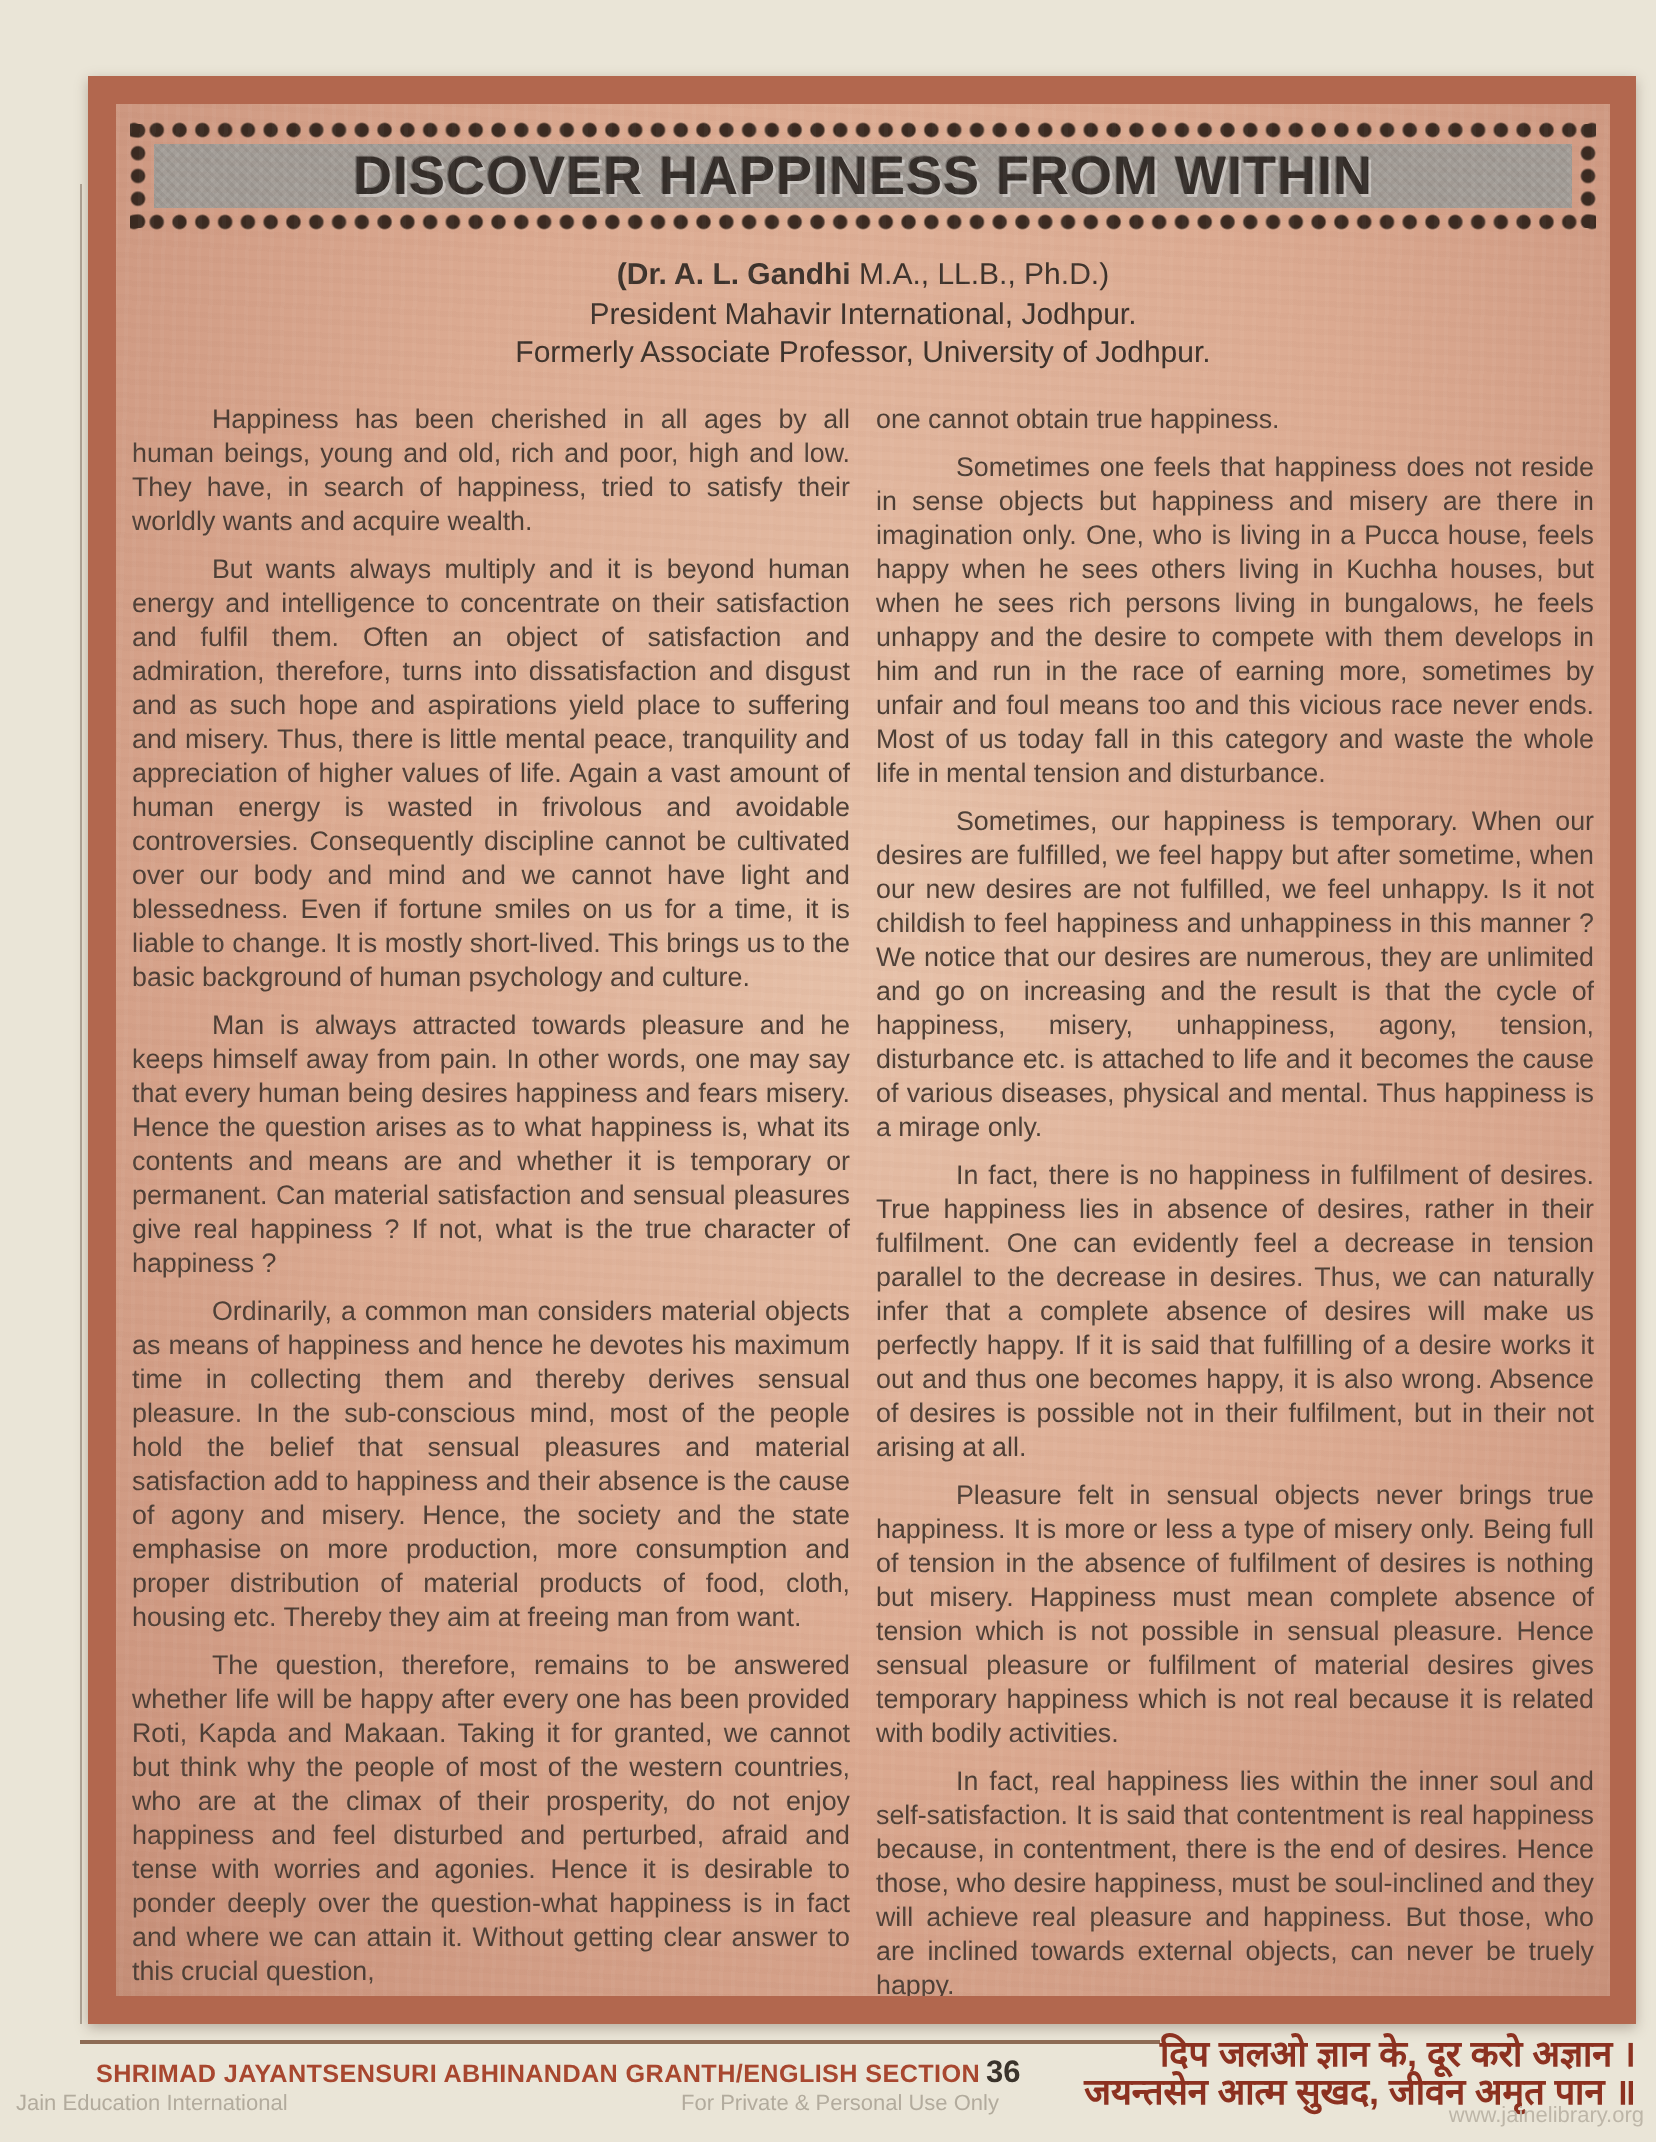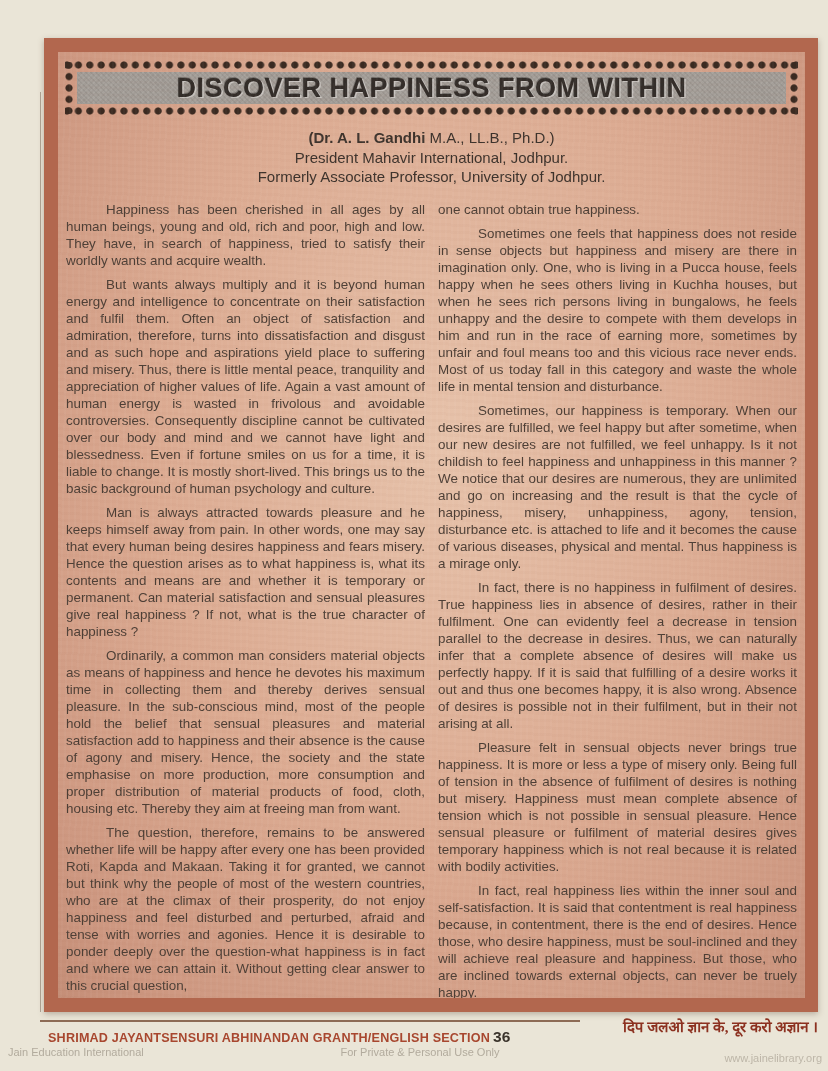--- a/index.html
+++ b/index.html
@@ -94,21 +94,21 @@
     display:flex;align-items:baseline;
   }
   .journal-name{
     color:#a8472f;font-size:12.6px;font-weight:bold;letter-spacing:0.2px;
   }
   .page-number{
     color:#3a332b;font-size:15.5px;font-weight:bold;margin-left:3px;
   }
   .footer-hindi{
     position:absolute;right:10px;top:1018px;text-align:right;
-    color:#8c3120;font-size:15px;line-height:19px;font-weight:bold;font-family:Liberation Serif, serif;
+    color:#8c3120;font-size:18px;line-height:19px;font-weight:bold;
   }
   .credits{
     position:absolute;left:0;top:1044px;width:828px;height:20px;
     color:#b2ab9d;font-size:11px;
   }
   .credit-left{position:absolute;left:8px;top:2px;}
   .credit-center{position:absolute;left:0;right:0;top:2px;text-align:center;padding-left:12px;}
   .credit-right{position:absolute;right:6px;top:8px;color:#bdb6a8;}
 </style>
 </head>
@@ -159,19 +159,20 @@
 
 <div class="footer-rule"></div>
 
 <div class="footer-journal">
   <span class="journal-name">SHRIMAD JAYANTSENSURI ABHINANDAN GRANTH/ENGLISH SECTION</span>
   <span class="page-number">36</span>
 </div>
 
 <div class="footer-hindi">
   <div>दिप जलओ ज्ञान के, दूर करो अज्ञान ।</div>
+  <div>जयन्तसेन आत्म सुखद, जीवन अमृत पान ॥</div>
 </div>
 
 <div class="credits">
   <span class="credit-left">Jain Education International</span>
   <span class="credit-center">For Private &amp; Personal Use Only</span>
   <span class="credit-right">www.jainelibrary.org</span>
 </div>
 
 </body></html>

